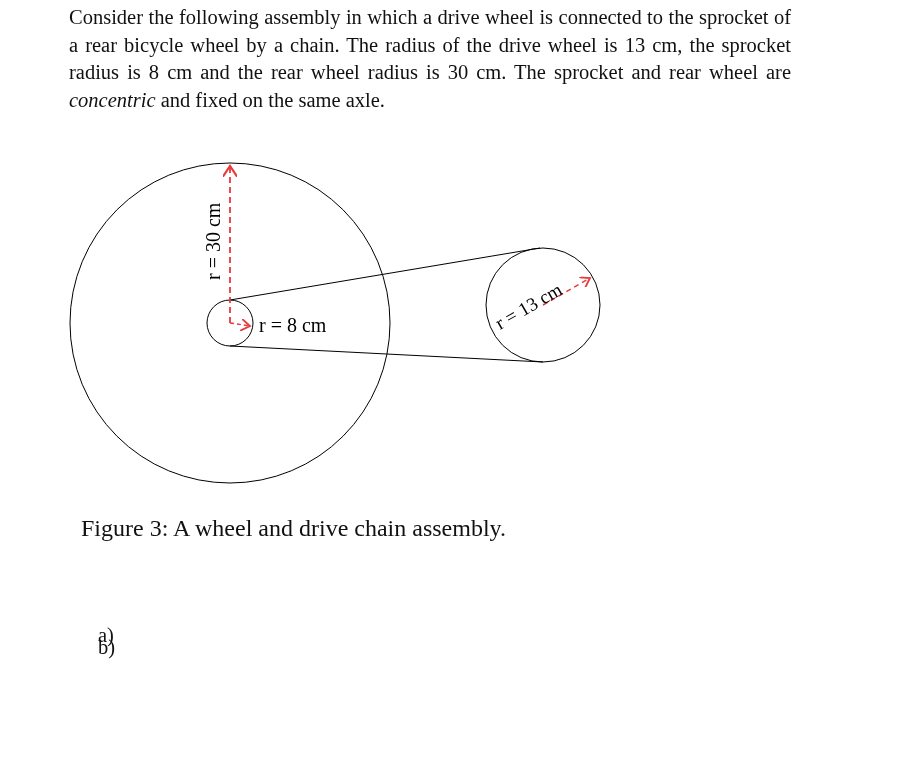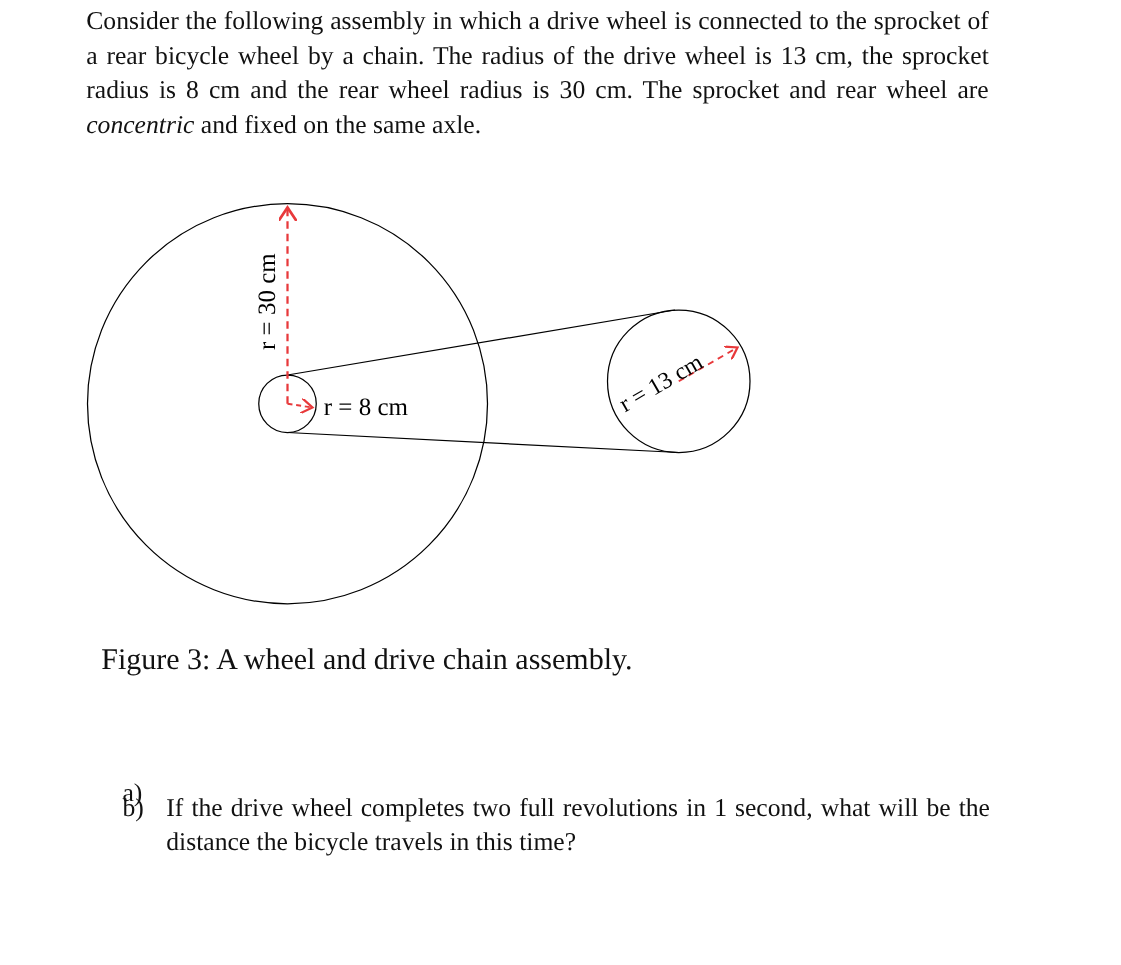--- a/index.html
+++ b/index.html
@@ -46,14 +46,14 @@
 
   <text x="0" y="0" transform="translate(220,280) rotate(-90)" font-size="20" font-family="Liberation Serif, serif">r = 30 cm</text>
   <text x="259" y="332" font-size="20" font-family="Liberation Serif, serif">r = 8 cm</text>
   <text x="0" y="0" transform="translate(500,330) rotate(-30)" font-size="19" font-family="Liberation Serif, serif">r = 13 cm</text>
 </svg>
 
 <p class="caption">Figure 3: A wheel and drive chain assembly.</p>
 
 <ol class="qlist">
   <li><span class="lbl">a)</span></li>
-  <li><span class="lbl">b)</span><span>If the drive wheel completes two full revolutions in 1 second, what will be the distance the bicycle travels in this time?</span></li>
+  <li><span class="lbl">b)</span></li>
 </ol>
 
 </body></html>

